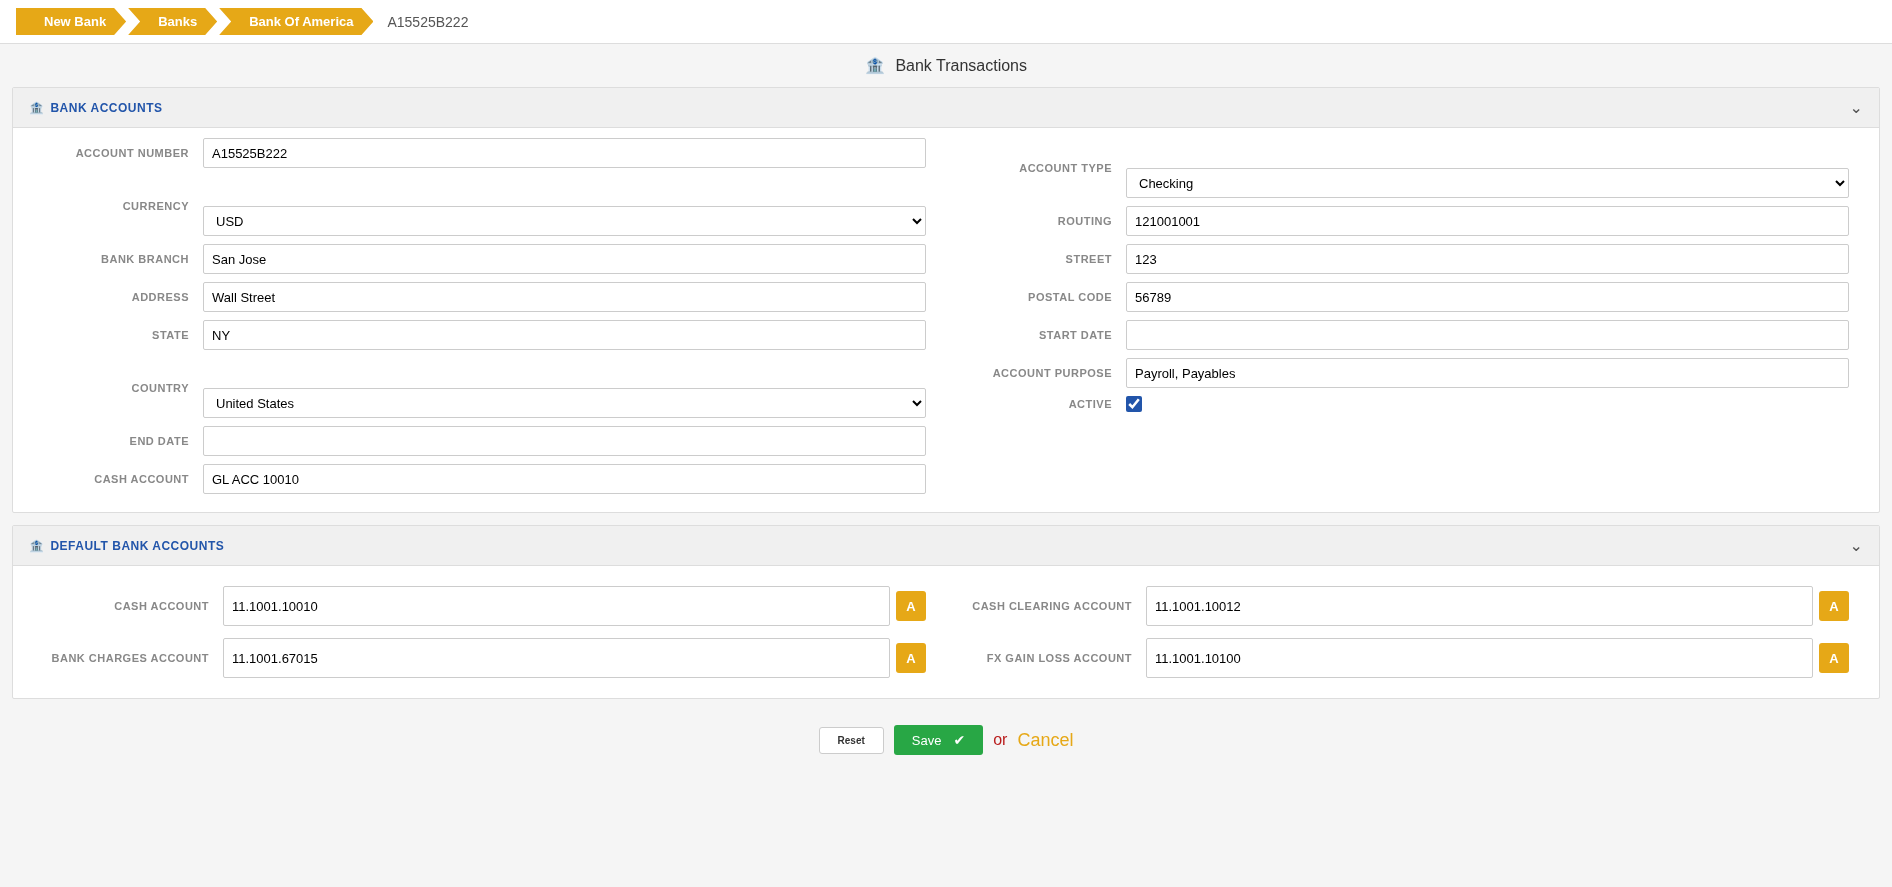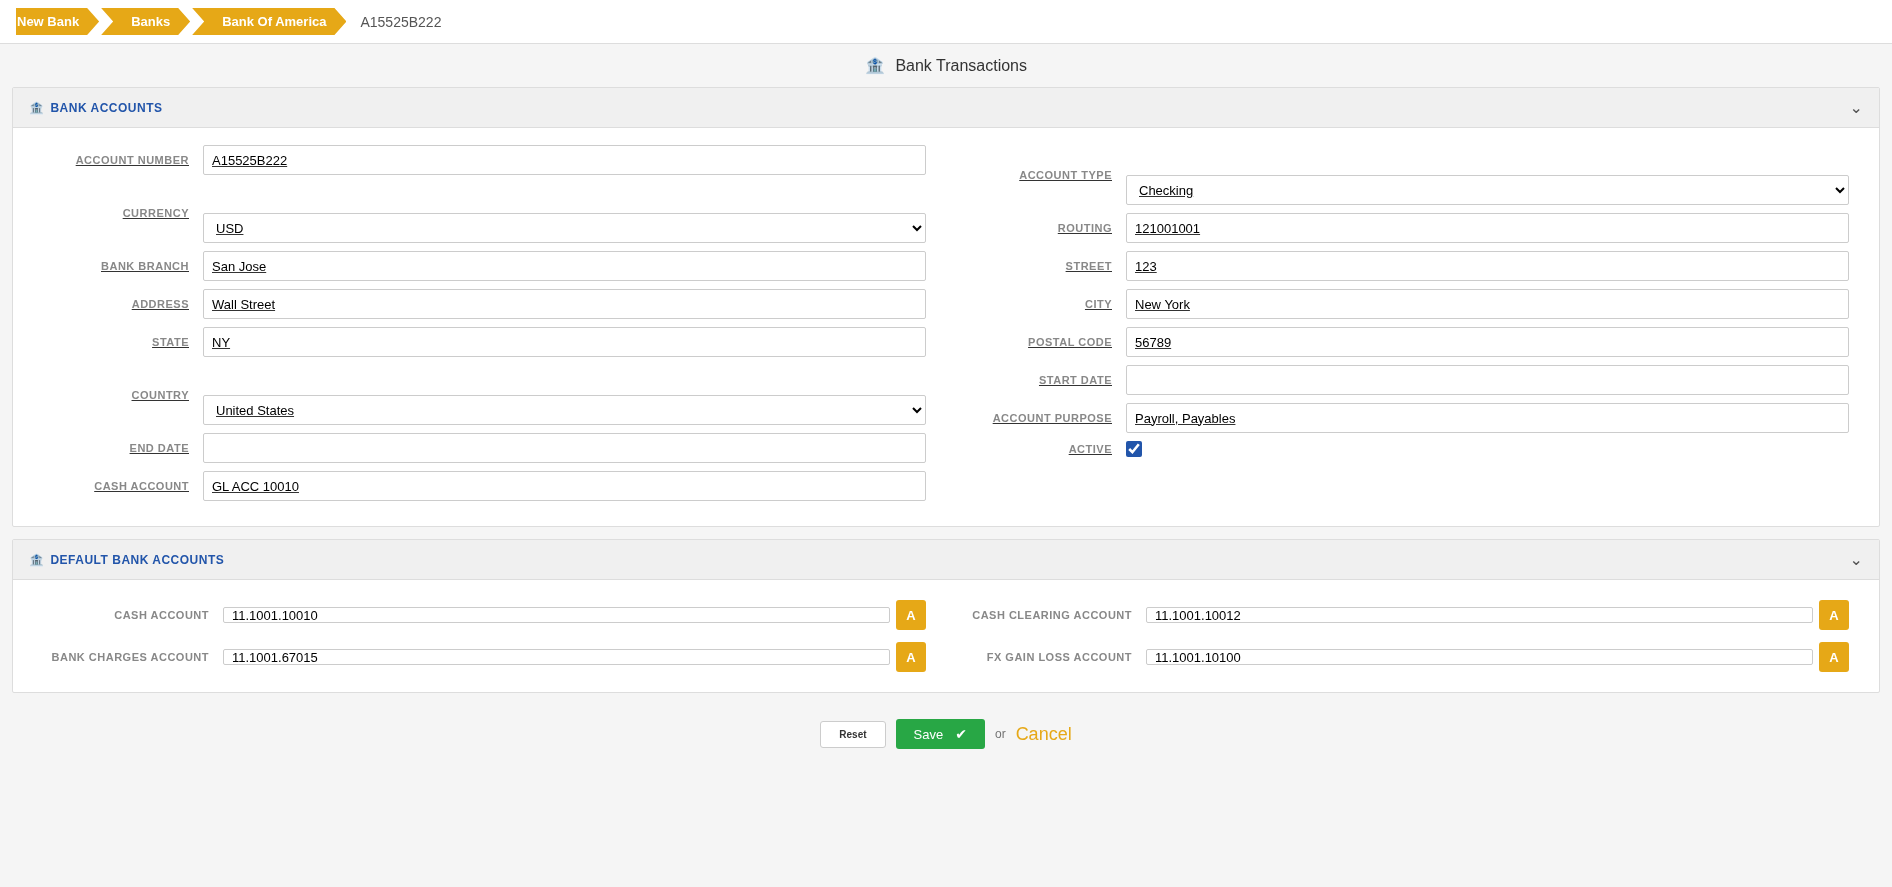--- a/index.html
+++ b/index.html
@@ -21,21 +21,21 @@
       color: #fff;
       font-weight: bold;
       font-size: 13px;
       clip-path: polygon(0 0, calc(100% - 12px) 0, 100% 50%, calc(100% - 12px) 100%, 0 100%, 12px 50%);
       margin-right: 2px;
       cursor: pointer;
       position: relative;
     }
     .breadcrumb-item:first-child {
       clip-path: polygon(0 0, calc(100% - 12px) 0, 100% 50%, calc(100% - 12px) 100%, 0 100%);
-      padding-left: 1px;
+      padding-left: 28px;
     }
     .breadcrumb-plain {
       font-size: 14px;
       color: #555;
       margin-left: 12px;
     }
 
     
     .page-title-bar {
       text-align: center;
@@ -76,22 +76,21 @@
       align-items: center;
       gap: 6px;
     }
     .chevron-icon {
       color: #555;
       font-size: 16px;
     }
 
     
     .form-body {
-      padding: 17px 30px;
-      text-decoration: underline;
+      padding: 10px 30px;
     }
     .form-grid {
       display: grid;
       grid-template-columns: 1fr 1fr;
       gap: 0 40px;
     }
     .form-col {
       display: flex;
       flex-direction: column;
       gap: 0;
@@ -162,21 +161,21 @@
       text-transform: uppercase;
     }
     .default-input-group {
       display: flex;
       align-items: center;
       gap: 6px;
       flex: 1;
     }
     .default-input {
       flex: 1;
-      height: 16px;
+      height: 40px;
       border: 1px solid #ccc;
       border-radius: 2px;
       padding: 4px 8px;
       font-size: 13px;
       background: #fff;
       outline: none;
     }
     .btn-a {
       background: #e6a817;
       color: #fff;
@@ -224,22 +223,22 @@
       gap: 12px;
     }
     .btn-cancel-text {
       color: #e6a817;
       font-size: 18px;
       cursor: pointer;
       background: none;
       border: none;
     }
     .or-text {
-      color: #737373;
-      font-size: 12px;
+      color: #b91c1c;
+      font-size: 16px;
     }
     .checkmark-icon {
       font-size: 14px;
     }
   </style>
 </head>
 <body>
 
 <div class="breadcrumb">
   <div class="breadcrumb-item">
@@ -323,24 +322,20 @@
             <option>Savings</option>
           </select>
         </div>
         <div class="form-row">
           <label class="form-label">ROUTING</label>
           <input class="form-control" type="text" value="121001001" style="">
         </div>
         <div class="form-row">
           <label class="form-label">STREET</label>
           <input class="form-control" type="text" value="123" style="">
-        </div>
-        <div class="form-row">
-          <label class="form-label">CITY</label>
-          <input class="form-control" type="text" value="New York" style="">
         </div>
         <div class="form-row">
           <label class="form-label">POSTAL CODE</label>
           <input class="form-control" type="text" value="56789" style="">
         </div>
         <div class="form-row">
           <label class="form-label">START DATE</label>
           <input class="form-control" type="text" style="">
         </div>
         <div class="form-row">

